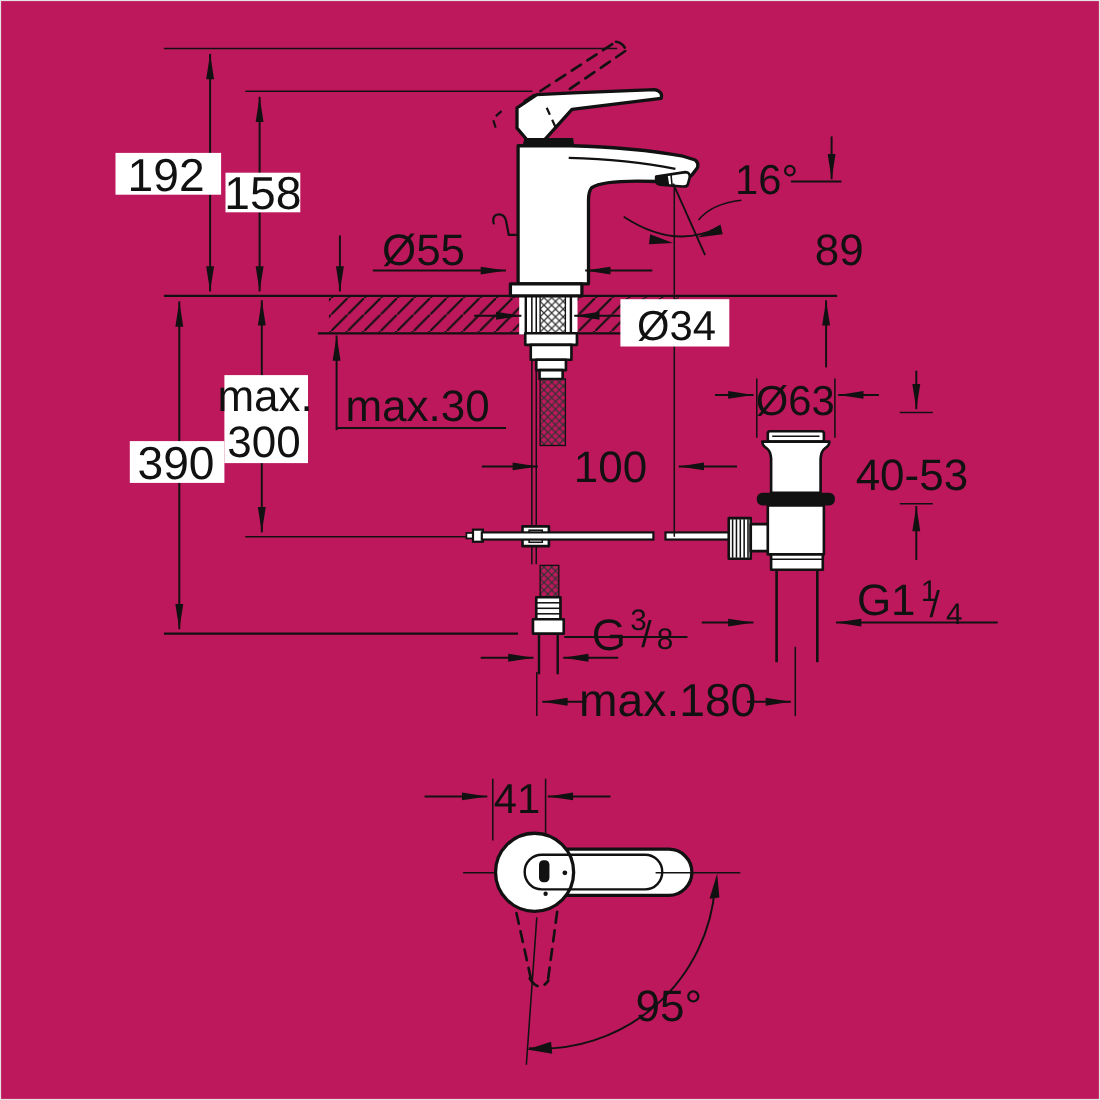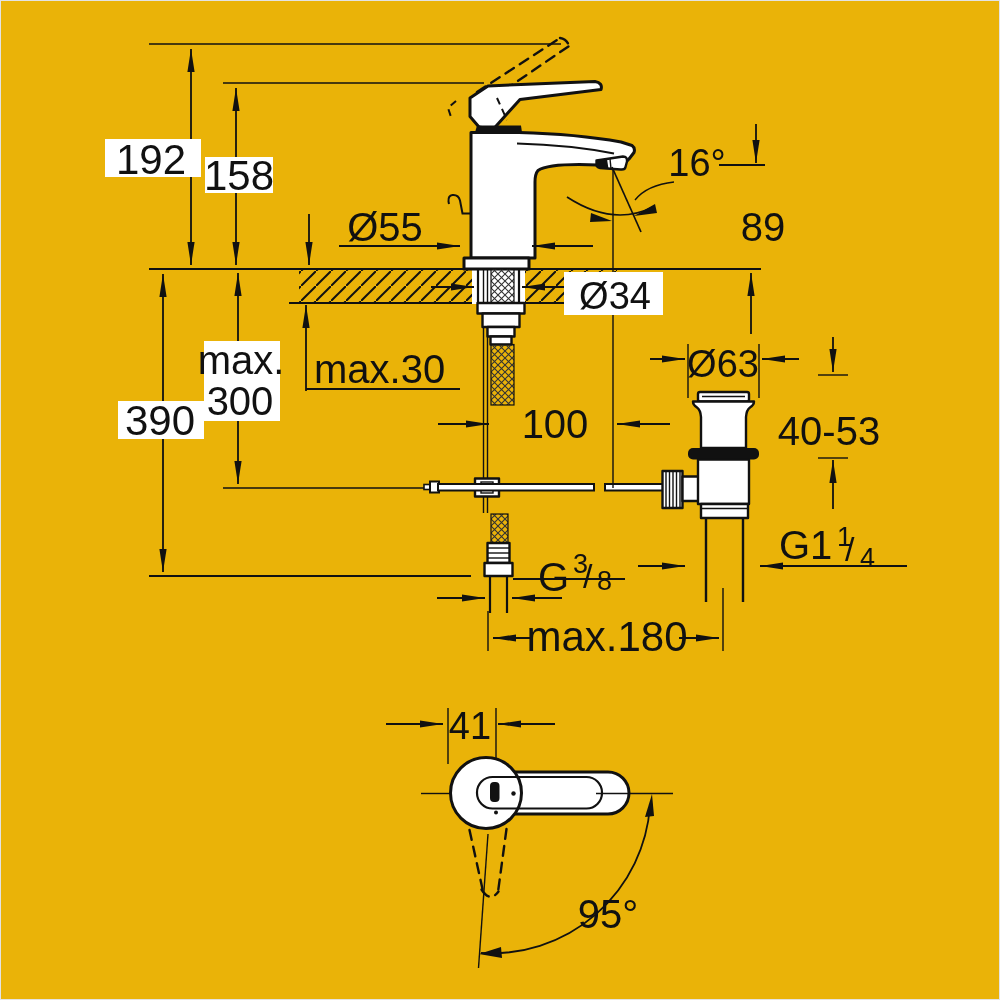--- a/index.html
+++ b/index.html
@@ -1,17 +1,17 @@
 <!DOCTYPE html>
 <html><head>
 <meta charset="utf-8">
 <style>
   html,body{margin:0;padding:0;background:#ffffff;}
   .canvas{
-    position:relative;width:998px;height:998px;background:#eab308;
+    position:relative;width:998px;height:998px;background:#be185d;
     border:1px solid #e3e3e3;overflow:hidden;
     font-family:"Liberation Sans", sans-serif;
   }
   svg{display:block;}
   .dimtext{fill:#111;font-family:"Liberation Sans",sans-serif;}
   .t42{font-size:42px;}
   .t40{font-size:40px;}
   .t38{font-size:38px;}
   .t34{font-size:34px;}
   .t27{font-size:27px;}

